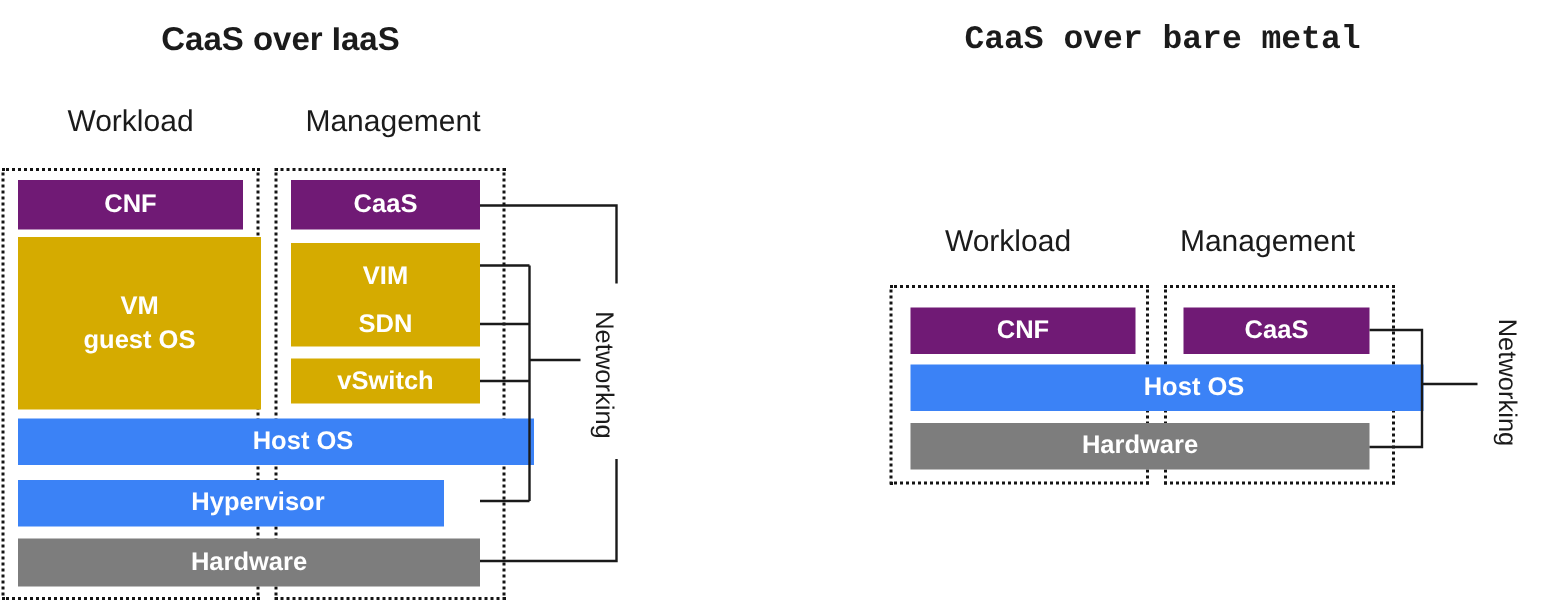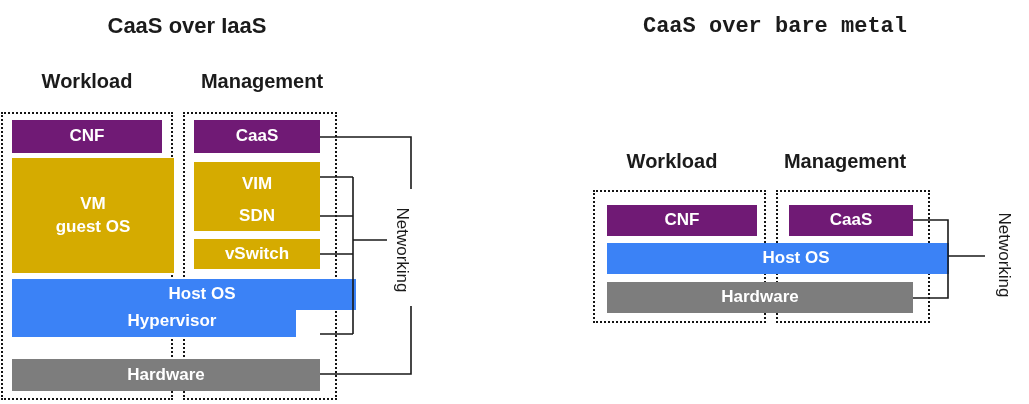--- a/index.html
+++ b/index.html
@@ -11,21 +11,21 @@
     color:#1b1b1b;
     overflow:hidden;
   }
   .title{
     position:absolute;
     font-size:22px;font-weight:bold;
     text-align:center;letter-spacing:0;
   }
   .collabel{
     position:absolute;
-    font-size:20px;font-weight:bold;
+    font-size:20px;font-weight:normal;
     text-align:center;
   }
   .dotted{
     position:absolute;
     border:2px dotted #141414;
     box-sizing:border-box;
     z-index:1;
   }
   .blk{
     position:absolute;
@@ -68,21 +68,21 @@
     <div class="blk green" style="left:12px;top:120px;width:150px;height:33px;">CNF</div>
     <div class="blk gold" style="left:12px;top:158px;width:162px;height:115px;">VM
 guest OS</div>
 
     <div class="blk green" style="left:194px;top:120px;width:126px;height:33px;">CaaS</div>
     <div class="blk gold" style="left:194px;top:162px;width:126px;height:44px;">VIM</div>
     <div class="blk gold" style="left:194px;top:201px;width:126px;height:30px;">SDN</div>
     <div class="blk gold" style="left:194px;top:239px;width:126px;height:30px;">vSwitch</div>
 
     <div class="blk ltgray" style="left:12px;top:279px;width:308px;height:31px;">Host OS</div>
-    <div class="blk ltgray" style="left:12px;top:306px;width:248px;height:31px;">Hypervisor</div>
+    <div class="blk ltgray" style="left:12px;top:320px;width:248px;height:31px;">Hypervisor</div>
     <div class="blk dkgray" style="left:12px;top:359px;width:308px;height:32px;">Hardware</div>
 
     <div class="net" style="left:352px;top:240px;">Networking</div>
   </div>
 
   <div>
     <div class="title" style="left:625px;top:14px;width:300px;font-family:Liberation Mono, monospace;">CaaS over bare metal</div>
 
     <div class="collabel" style="left:597px;top:150px;width:150px;">Workload</div>
     <div class="collabel" style="left:770px;top:150px;width:150px;">Management</div>

